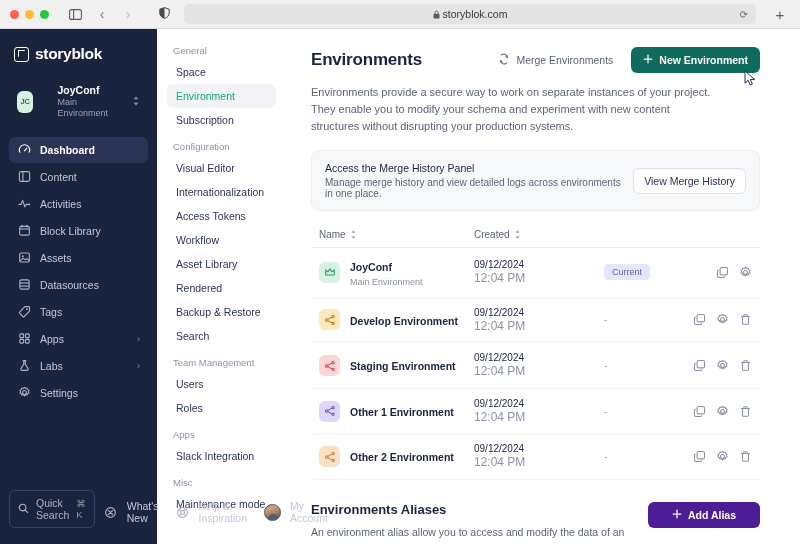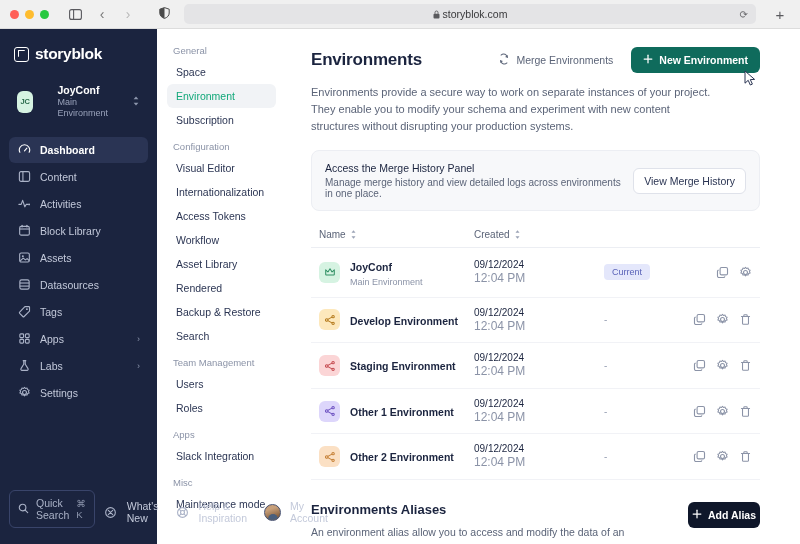--- a/index.html
+++ b/index.html
@@ -116,21 +116,21 @@
   
   .content { flex: 1; padding: 18px 40px 0 26px; overflow: hidden; min-width: 0; }
   .page-head { display: flex; align-items: center; gap: 10px; }
   .page-title { font-size: 17px; font-weight: bold; color: #1b243f; flex: 1; letter-spacing: -0.2px; }
   .btn {
     display: inline-flex; align-items: center; gap: 6px; border-radius: 6px;
     font-size: 10.5px; cursor: pointer; border: none; white-space: nowrap;
   }
   .btn-ghost { color: #5b6478; padding: 6px 8px; background: transparent; }
   .btn-primary { background: #0f6b5c; color: #fff; padding: 7px 12px; font-weight: bold; position: relative; }
-  .btn-dark { background: #0f172a; color: #fff; padding: 7px 4px; font-weight: bold; }
+  .btn-dark { background: #4c1d95; color: #fff; padding: 7px 24px; font-weight: bold; }
   .btn-outline {
     background: #fff; color: #2b3553; padding: 6px 10px;
     border: 1px solid #dfe2ea; border-radius: 6px; font-size: 10.5px; cursor: pointer;
   }
 
   .page-desc { font-size: 11px; color: #5b6478; line-height: 1.55; margin-top: 11px; max-width: 405px; }
 
   .merge-card {
     margin-top: 15px; background: #f7f8fa; border: 1px solid #eceef3; border-radius: 8px;
     padding: 11px 13px; display: flex; align-items: center; gap: 10px;

